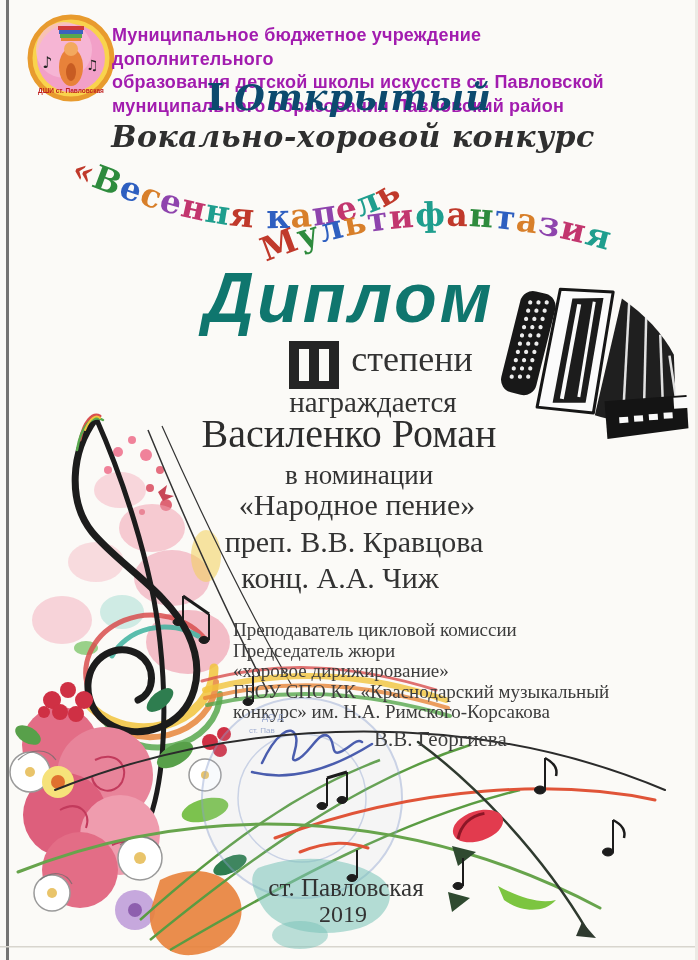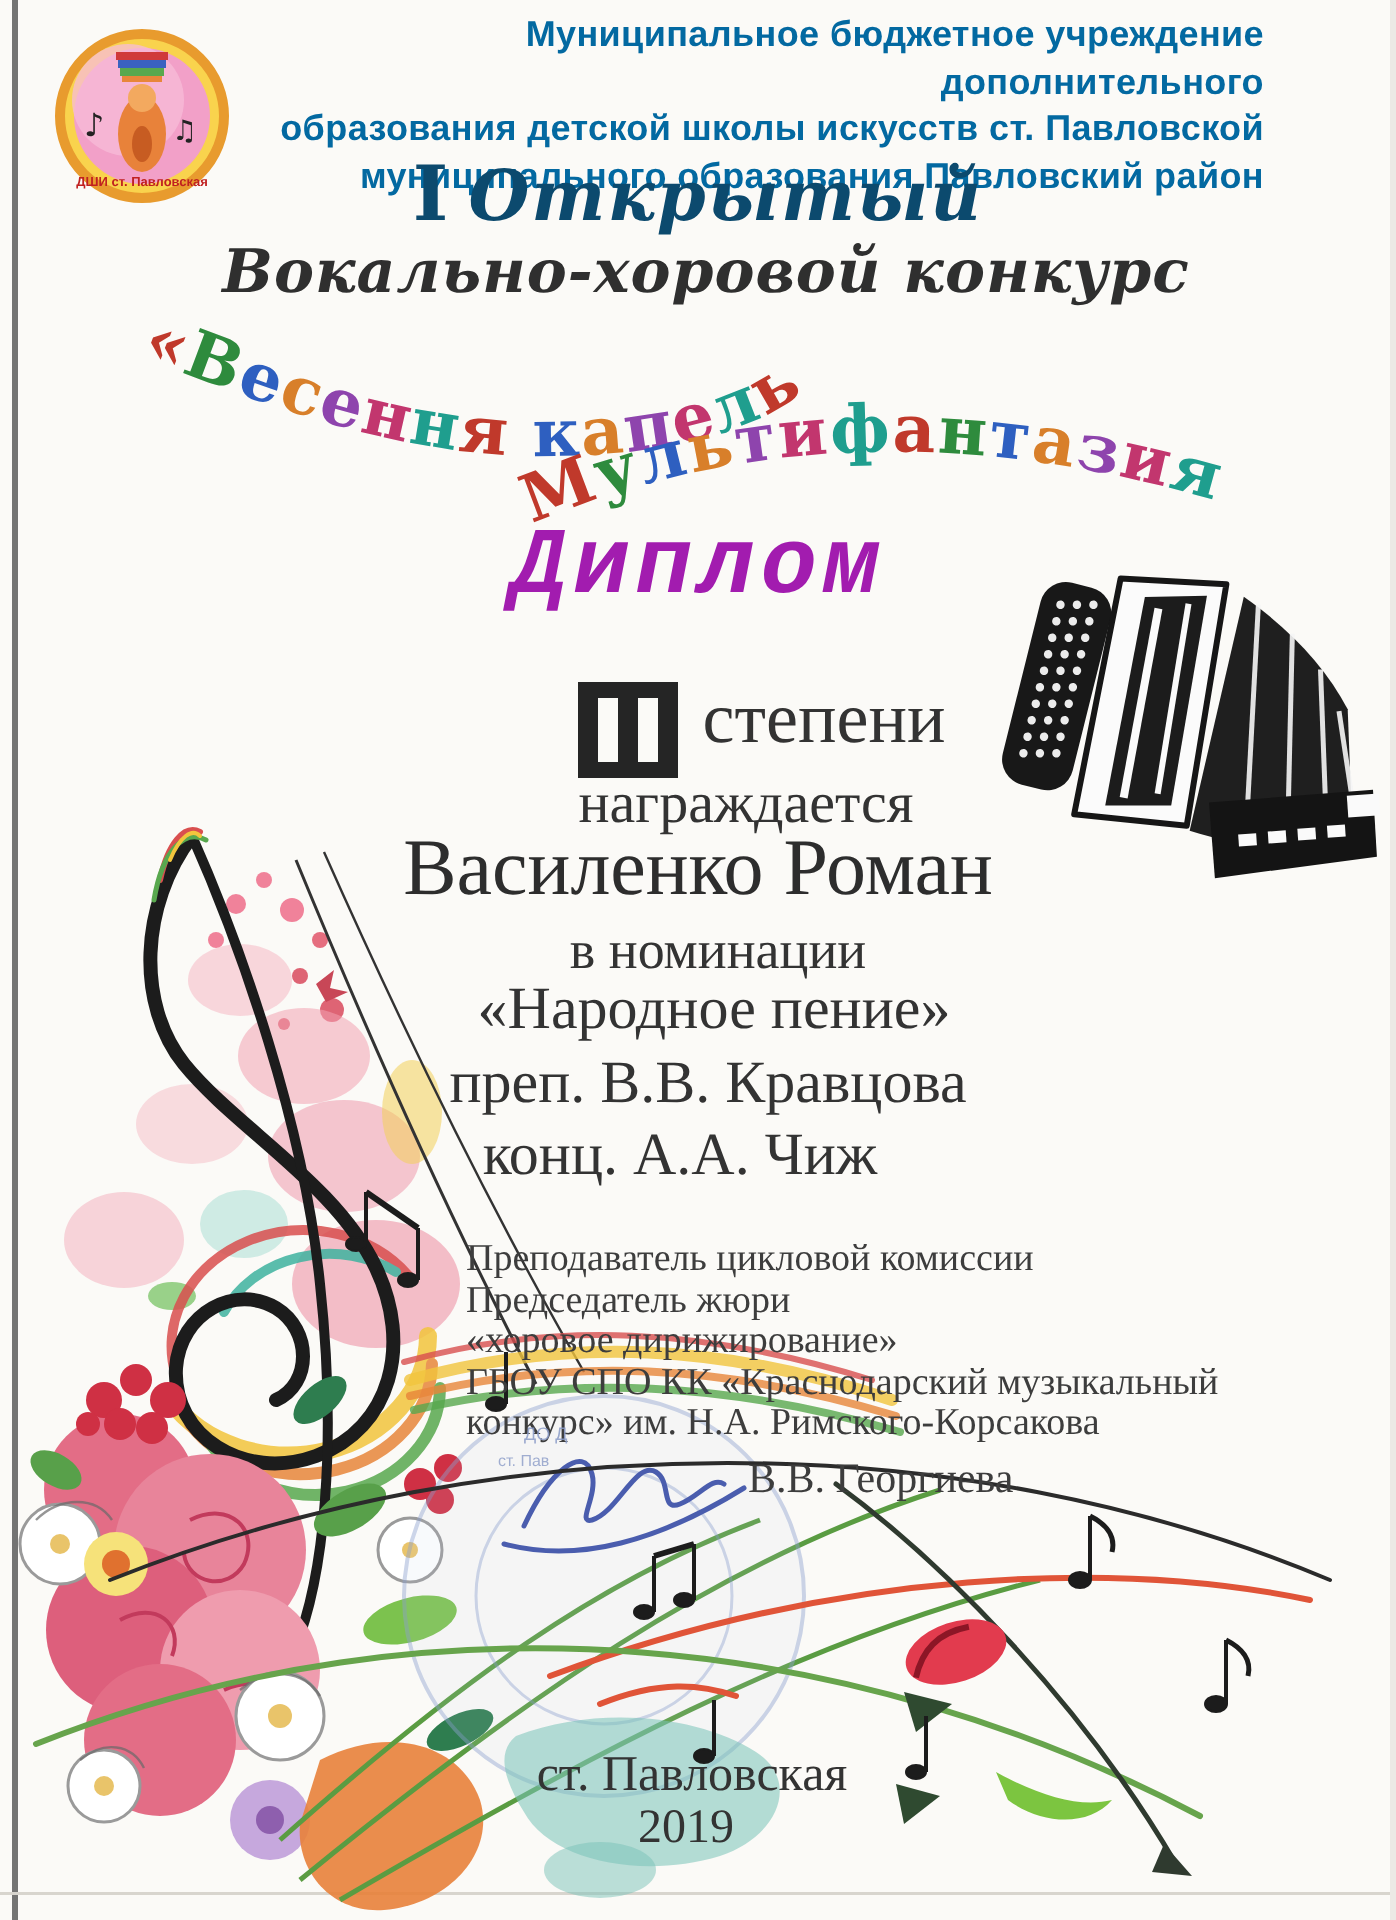--- a/index.html
+++ b/index.html
@@ -4,31 +4,31 @@
 <style>
   html,body{margin:0;padding:0;background:#e9e7e2;}
   .page{
     position:relative;width:698px;height:960px;background:#fbfaf7;
     overflow:hidden;font-family:"Liberation Serif",serif;margin:0 auto;
   }
   .abs{position:absolute;}
   .ctr{left:0;right:0;text-align:center;}
   #deco{position:absolute;left:0;top:0;width:698px;height:960px;}
   .institution{
-    top:6px;left:112px;width:520px;text-align:right;
+    top:24px;left:112px;width:520px;text-align:left;
     font-family:"Liberation Sans",sans-serif;font-size:18px;line-height:23.5px;
-    color:#0369a1;font-weight:bold;letter-spacing:.2px;
+    color:#a21caf;font-weight:bold;letter-spacing:.2px;
   }
   .edition{top:74px;color:#0c4a6e;}
   .edition .roman{font-family:"DejaVu Serif",serif;font-size:38px;font-weight:bold;margin-right:10px;}
   .edition .word{font-family:"DejaVu Serif",serif;font-style:italic;font-size:35px;font-weight:bold;letter-spacing:1px;}
   .contest{top:119px;transform:translateX(4px);font-family:"DejaVu Serif",serif;
     font-style:italic;font-size:30px;font-weight:bold;color:#2f2f2f;letter-spacing:.5px;}
-  .diploma{top:258px;font-family:Liberation Mono, monospace;font-style:italic;
-    font-size:47px;font-weight:bold;color:#a21caf;letter-spacing:3px;}
+  .diploma{top:258px;font-family:Liberation Sans, sans-serif;font-style:italic;
+    font-size:70px;font-weight:bold;color:#0f766e;letter-spacing:3px;}
   .degree{top:338px;transform:translateX(32px);color:#2a2a2a;}
   .bars{display:inline-flex;justify-content:space-between;width:50px;height:32px;
     border-top:8px solid #252525;border-bottom:8px solid #252525;vertical-align:-10px;margin-right:12px;}
   .bars i{display:block;width:10px;background:#252525;}
   .sr{position:absolute;width:1px;height:1px;overflow:hidden;clip:rect(0 0 0 0);}
   .degree .word{font-size:36px;color:#333;}
   .awarded{top:386px;transform:translateX(24px);font-size:29px;color:#333;}
   .recipient{top:410px;font-size:40px;color:#2d2d2d;}
   .nomlabel{top:460px;transform:translateX(10px);font-size:27px;color:#333;}
   .nomination{top:488px;transform:translateX(8px);font-size:30px;color:#333;}

